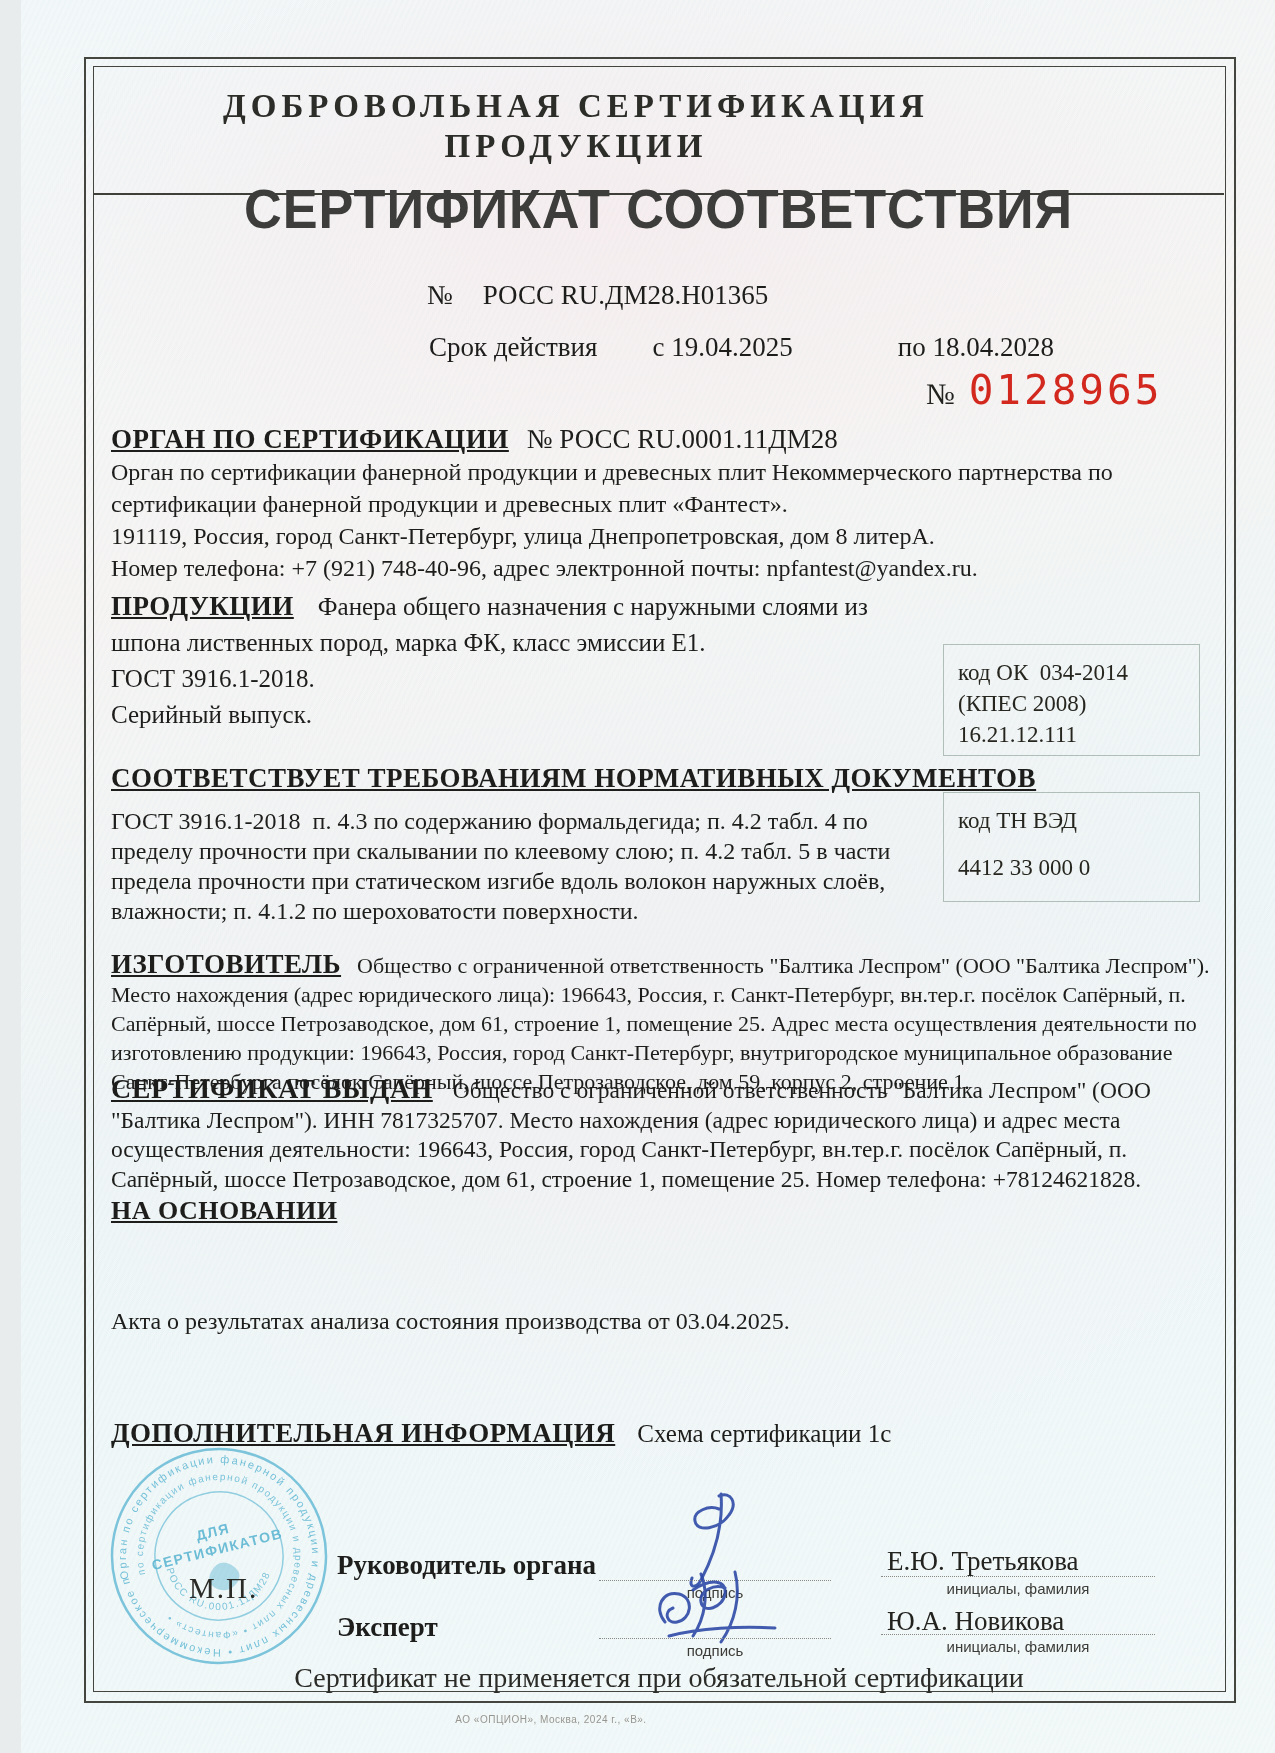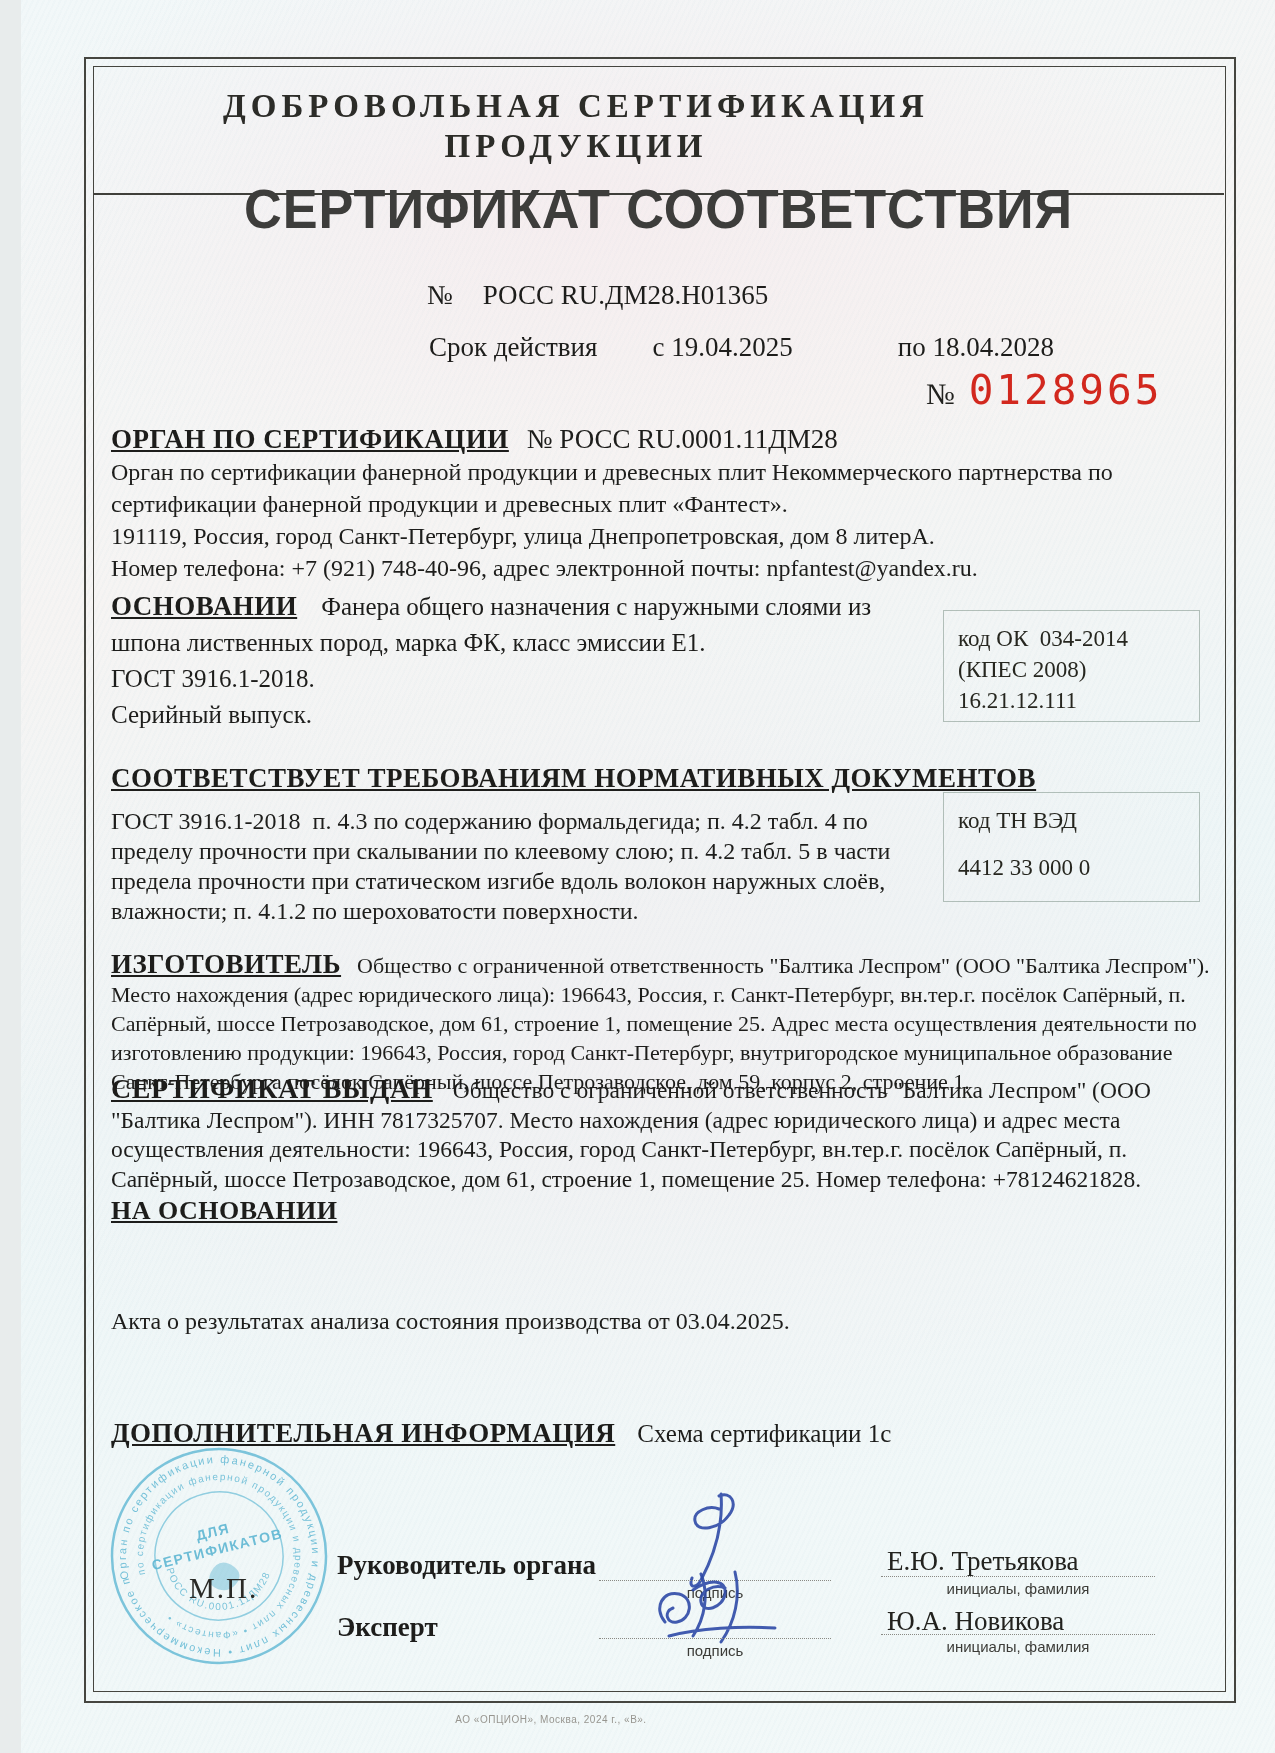--- a/index.html
+++ b/index.html
@@ -41,21 +41,21 @@
   .sec-head .num{font-weight:normal;margin-left:18px;letter-spacing:0;}
   .para{position:absolute;left:90px;}
   .block{display:block;}
   .org-text{top:456px;width:1005px;font-size:24px;line-height:32px;}
   .product-para{top:588px;width:812px;font-size:25px;line-height:36px;}
   .product-para .lbl{font-size:27px;margin-right:24px;}
   .code-box{
     position:absolute;left:922px;width:233px;border:1.5px solid rgba(125,145,135,0.55);
     padding:12px 8px 8px 14px;font-size:23px;line-height:31px;color:#26261f;
   }
-  .code-box.ok{top:610px;height:90px;}
+  .code-box.ok{top:644px;height:90px;}
   .code-box.tnved{top:792px;height:88px;}
   .code-box .gap{margin-top:16px;}
   .compliance-head{top:763px;letter-spacing:0.5px;}
   .compliance-text{top:806px;width:800px;font-size:24px;line-height:30px;}
   .manufacturer-para{top:950px;width:1102px;font-size:22px;line-height:29px;}
   .manufacturer-para .lbl{font-size:27px;margin-right:16px;}
   .issued-para{top:1074px;width:1105px;font-size:23.5px;line-height:29.5px;}
   .issued-para .lbl{font-size:28px;margin-right:20px;}
   .basis-head{top:1196px;font-size:26px;}
   .basis-text{top:1224px;width:1010px;font-size:24px;line-height:29px;}
@@ -111,21 +111,21 @@
   <div class="sec-head" style="top:424px;">
     <span class="lbl t">ОРГАН ПО СЕРТИФИКАЦИИ</span><span class="num t">№ РОСС RU.0001.11ДМ28</span>
   </div>
   <div class="para org-text">
     <span class="block t">Орган по сертификации фанерной продукции и древесных плит Некоммерческого партнерства по сертификации фанерной продукции и древесных плит «Фантест».</span>
     <span class="block t">191119, Россия, город Санкт-Петербург, улица Днепропетровская, дом 8 литерА.</span>
     <span class="block t">Номер телефона: +7 (921) 748-40-96, адрес электронной почты: npfantest@yandex.ru.</span>
   </div>
 
   <div class="para product-para">
-    <span class="lbl t">ОСНОВАНИИ</span><span class="t">Фанера общего назначения с наружными слоями из шпона лиственных пород, марка ФК, класс эмиссии Е1.</span>
+    <span class="lbl t">ПРОДУКЦИИ</span><span class="t">Фанера общего назначения с наружными слоями из шпона лиственных пород, марка ФК, класс эмиссии Е1.</span>
     <span class="block t">ГОСТ 3916.1-2018.</span>
     <span class="block t">Серийный выпуск.</span>
   </div>
 
   <div class="code-box ok">
     <div class="t">код ОК  034-2014</div>
     <div class="t">(КПЕС 2008)</div>
     <div class="t">16.21.12.111</div>
   </div>
 
@@ -189,15 +189,16 @@
   <div class="sig-role t" style="top:1612px;">Эксперт</div>
   <svg class="sig-svg" style="left:628px;top:1566px;" width="145" height="86" viewBox="0 0 145 86" aria-hidden="true">
     <path class="sig-path" d="M16,56 C4,42 14,24 30,28 C46,32 42,54 28,56 C18,58 14,46 24,42 M52,8 C60,28 56,52 44,70 M44,24 C62,12 78,14 76,28 C74,42 54,48 52,36 C50,24 66,18 76,22 M86,6 C92,30 86,56 72,76 M20,70 C50,62 92,60 126,62"></path>
   </svg>
   <div class="dotline" style="left:578px;top:1638px;width:232px;"></div>
   <div class="small-cap t" style="left:578px;top:1642px;width:232px;">подпись</div>
   <div class="sig-name t" style="left:866px;top:1606px;">Ю.А. Новикова</div>
   <div class="dotline" style="left:860px;top:1634px;width:274px;"></div>
   <div class="small-cap t" style="left:860px;top:1638px;width:274px;">инициалы, фамилия</div>
 
+  <div class="bottom-note t">Сертификат не применяется при обязательной сертификации</div>
   <div class="print-info t">АО «ОПЦИОН», Москва, 2024 г., «В».</div>
 
 </div>
 
 </body></html>

